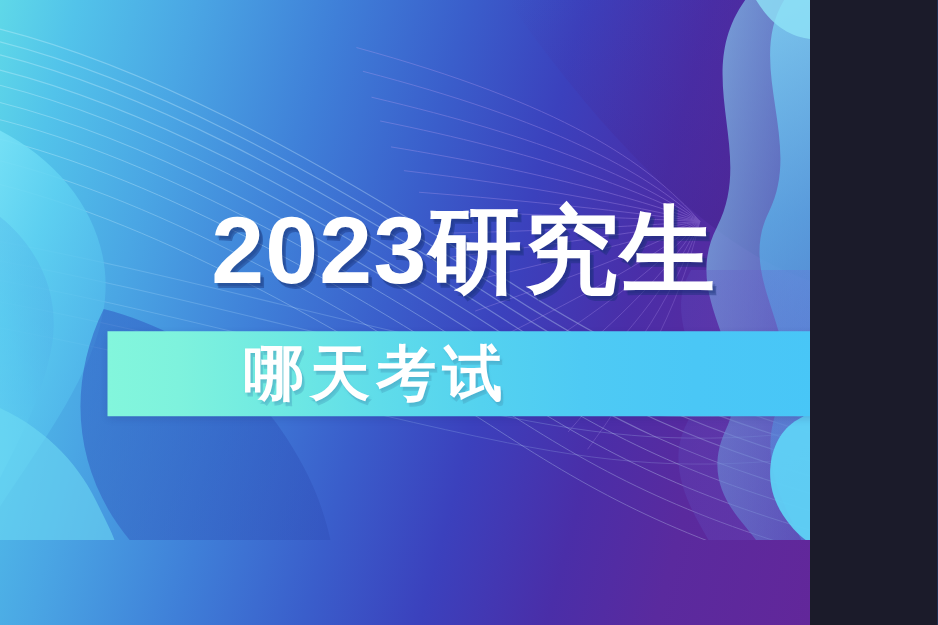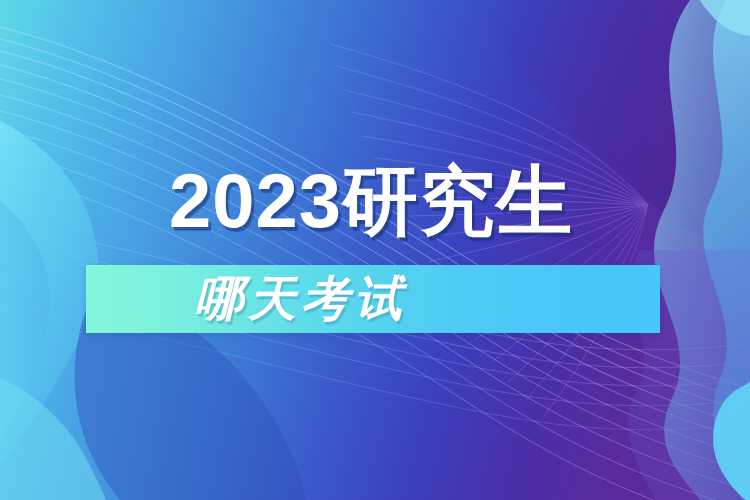--- a/index.html
+++ b/index.html
@@ -2,21 +2,21 @@
 <html><head>
 <meta charset="utf-8">
 <style>
   html, body {
     margin: 0;
     padding: 0;
     background: #1b1b2a;
   }
   #stage {
     position: relative;
-    width: 750px;
+    width: 648px;
     height: 500px;
     overflow: hidden;
     font-family: "Liberation Sans", "DejaVu Sans", sans-serif;
     background: #2f6fd0;
   }
 
   
   .bg-layer {
     position: absolute;
     inset: 0;
@@ -89,21 +89,20 @@
     width: 430px;
     height: 68px;
     display: flex;
     align-items: center;
     justify-content: center;
     color: #ffffff;
     font-size: 48px;
     font-weight: bold;
     letter-spacing: 5px;
     white-space: nowrap;
-    font-style: italic;
     text-shadow:
       2px 3px 0 rgba(70,160,190,0.38),
       1px 2px 2px rgba(60,140,175,0.28);
   }
 </style>
 </head>
 <body>
 
 <div id="stage">
 

